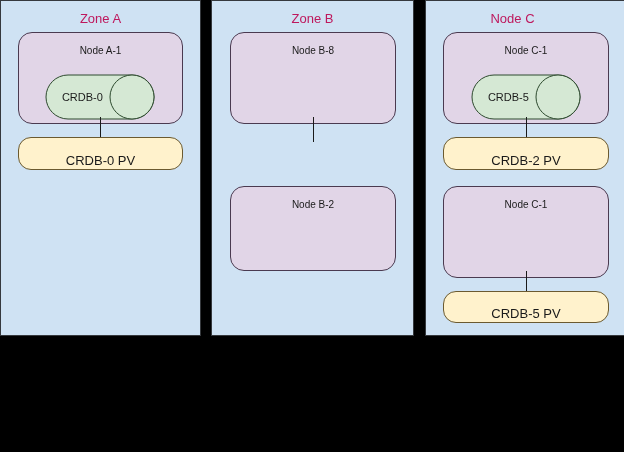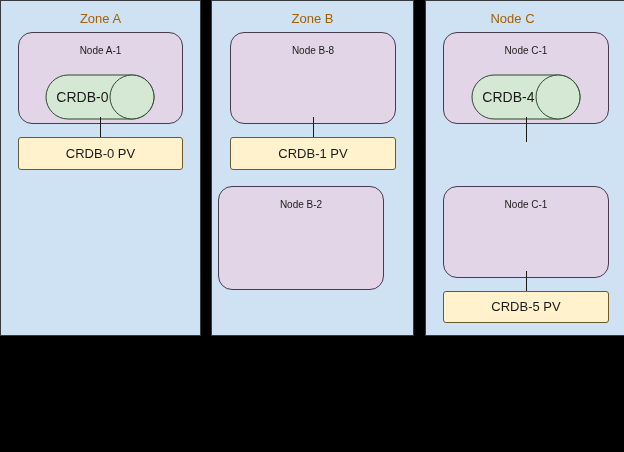--- a/index.html
+++ b/index.html
@@ -28,21 +28,21 @@
     background: #cfe2f3;
     border: 1px solid #36393d;
     box-sizing: border-box;
   }
   .zone-title {
     position: absolute;
     left: 0;
     right: 0;
     text-align: center;
     font-size: 13px;
-    color: #a16207;
+    color: #be185d;
     line-height: 16px;
     white-space: nowrap;
   }
 
   
   .node {
     position: absolute;
     background: #e1d5e7;
     border: 1px solid #4a3a50;
     border-radius: 14px;
@@ -71,36 +71,36 @@
     height: 100%;
     overflow: visible;
   }
   .cyl-label {
     position: absolute;
     left: 0;
     top: 50%;
     width: 68%;
     transform: translateY(-50%);
     text-align: center;
-    font-size: 14px;
+    font-size: 11px;
     color: #1a1a1a;
     line-height: 11px;
     white-space: nowrap;
     pointer-events: none;
   }
 
   
   .pv {
     position: absolute;
     background: #fff2cc;
     border: 1px solid #6b5a30;
-    border-radius: 3px;
+    border-radius: 13px;
     box-sizing: border-box;
     display: flex;
-    align-items: center;
+    align-items: flex-end;
     justify-content: center;
   }
   .pv-label {
     font-size: 13px;
     color: #1a1a1a;
     line-height: 16px;
     white-space: nowrap;
   }
 
   
@@ -141,46 +141,46 @@
     <div class="zone-title" style="top:10px;">Zone B</div>
   </div>
 
   <div class="node" style="left:230px; top:32px; width:166px; height:92px;">
     <div class="node-title">Node B-8</div>
   </div>
 
 
   <div class="connector" style="left:313px; top:117px; height:25px;"></div>
 
-  <div class="pv" style="left:230px; top:137px; width:166px; height:33px;">
-    <span class="pv-label">CRDB-1 PV</span>
-  </div>
 
-  <div class="node" style="left:218px; top:186px; width:166px; height:104px;">
+  <div class="node" style="left:230px; top:186px; width:166px; height:85px;">
     <div class="node-title">Node B-2</div>
   </div>
 
   <div class="zone" style="left:425px; top:0px; width:203px; height:336px;">
     <div class="zone-title" style="top:10px; right:28px;">Node C</div>
   </div>
 
   <div class="node" style="left:443px; top:32px; width:166px; height:92px;">
     <div class="node-title">Node C-1</div>
   </div>
 
   <div class="cyl" style="left:471px; top:74px; width:110px; height:46px;">
     <svg viewBox="0 0 110 46" preserveAspectRatio="none">
       <path d="M 23 1 L 87 1 A 22 22 0 0 1 87 45 L 23 45 A 22 22 0 0 1 23 1 Z" fill="#d5e8d4" stroke="#2d4a2e" stroke-width="1"></path>
       <ellipse cx="87" cy="23" rx="22" ry="22" fill="#d5e8d4" stroke="#2d4a2e" stroke-width="1"></ellipse>
     </svg>
-    <div class="cyl-label">CRDB-4</div>
+    <div class="cyl-label">CRDB-5</div>
   </div>
 
   <div class="connector" style="left:526px; top:117px; height:25px;"></div>
 
+  <div class="pv" style="left:443px; top:137px; width:166px; height:33px;">
+    <span class="pv-label">CRDB-2 PV</span>
+  </div>
 
   <div class="node" style="left:443px; top:186px; width:166px; height:92px;">
     <div class="node-title">Node C-1</div>
   </div>
 
 
   <div class="connector" style="left:526px; top:271px; height:25px;"></div>
 
   <div class="pv" style="left:443px; top:291px; width:166px; height:32px;">
     <span class="pv-label">CRDB-5 PV</span>

